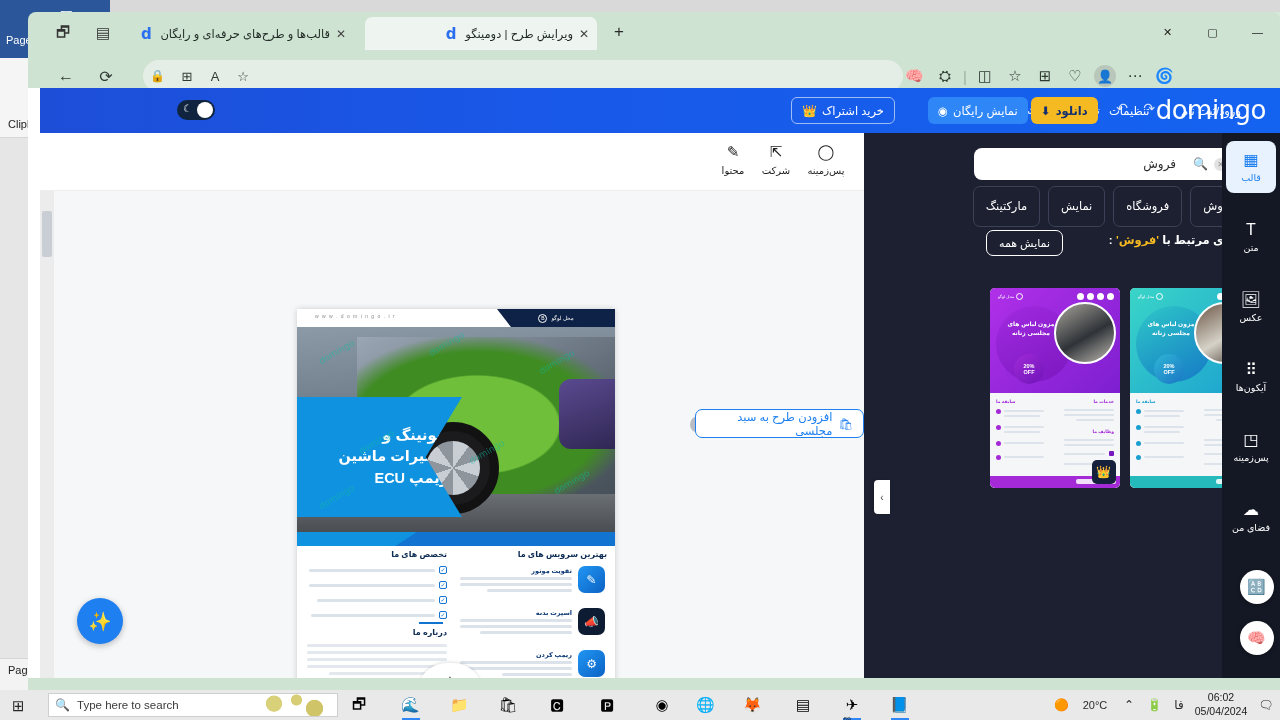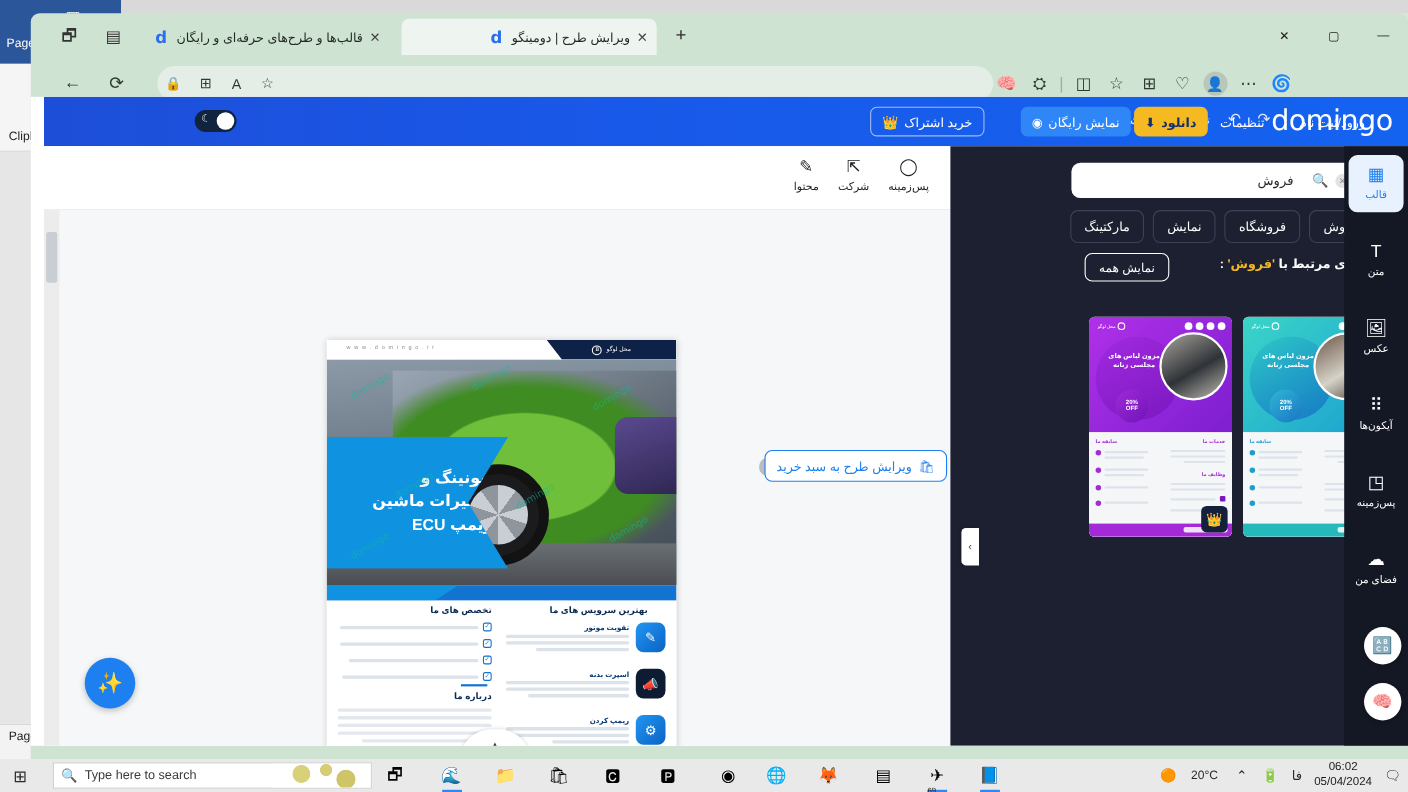--- a/index.html
+++ b/index.html
@@ -125,21 +125,21 @@
   
   .rpanel { position: absolute; right: 0; top: 45px; width: 416px; height: 545px; background: #1c2030; }
   .search-wrap { position: absolute; right: 18px; top: 15px; width: 288px; height: 32px; background: #fff; border-radius: 8px; display: flex; align-items: center; }
   .search-in { flex: 1; text-align: right; padding: 0 12px; font-size: 12px; color: #2a2a2a; }
   .search-clear { width: 13px; height: 13px; border-radius: 50%; background: #e2e2e2; color:#8d8d8d; font-size: 8px; display:flex;align-items:center;justify-content:center;}
   .search-mag { width: 26px; text-align: center; font-size: 12px; color: #444; }
   .search-div { width: 1px; height: 18px; background: #e3e3e3; }
   .filter-ic { width: 34px; text-align: center; font-size: 12px; color: #2a2a2a; }
 
   .chip-row { position: absolute; right: 18px; top: 57px; width: 288px; height: 32px; display: flex; align-items: center; gap: 8px; }
-  .chip { height: 30px; border: 1px solid #3b4157; border-radius: 7px; color: #fff; font-size: 11.5px; display: flex; align-items: center; padding: 0 12px; }
+  .chip { height: 41px; border: 1px solid #3b4157; border-radius: 7px; color: #fff; font-size: 11.5px; display: flex; align-items: center; padding: 0 12px; }
   .chip-prev { color: #fff; font-size: 13px; margin-right: 2px; }
 
   .rel-title { position: absolute; right: 18px; top: 100px; font-size: 11.5px; color: #fff; font-weight: bold; }
   .rel-title b { color: #f5b921; }
   .showall { position: absolute; left: 122px; top: 97px; height: 26px; border: 1px solid #fff; border-radius: 7px; color: #fff; font-size: 11px; display:flex; align-items:center; padding: 0 12px; }
 
   .card { position: absolute; top: 155px; width: 130px; height: 200px; border-radius: 5px; overflow: hidden; background: #fff; }
   .card-hero { position: absolute; left: 0; top: 0; width: 130px; height: 105px; }
   .card-hero.teal { background: linear-gradient(135deg,#3ad5c8,#1a9fd0); }
   .card-hero.purple { background: linear-gradient(135deg,#b030e8,#7d1fd0); }
@@ -337,21 +337,21 @@
       </div>
 
       <div class="stage">
         <div class="ruler-l">
             <div class="ruler-mark"></div>
           </div>
 
         <div class="info-ic">i</div>
         <div class="cart-btn">
           <span>🛍</span>
-          <span>ویرایش طرح به سبد خرید</span>
+          <span>افزودن طرح به سبد مجلسی</span>
         </div>
 
         <div class="flyer">
           <div class="fl-top">
             <div class="fl-web">w w w . d o m i n g o . i r</div>
             <div class="fl-badge">
               <span>محل لوگو</span>
               <span class="bcirc">B</span>
             </div>
           </div>
@@ -372,21 +372,21 @@
             <div class="wm" style="left:60px;top:110px">domingo</div>
             <div class="wm" style="left:170px;top:120px">domingo</div>
             <div class="wm" style="left:255px;top:150px">domingo</div>
             <div class="wm" style="left:20px;top:165px">domingo</div>
           </div>
 
           <div class="fl-band"></div>
 
           <div class="fl-body">
 
-            <div class="sec-h" style="right:26px; top:4px">بهترین سرویس های ما</div>
+            <div class="sec-h" style="right:8px; top:4px">بهترین سرویس های ما</div>
 
             <div class="svc" style="right:10px; top:20px">
               <div class="svc-ic">✎</div>
               <div class="svc-t">تقویت موتور</div>
               <div class="svc-l" style="top:11px"></div>
                 <div class="svc-l" style="top:17px"></div>
                 <div class="svc-l" style="top:23px; width:85px"></div>
             </div>
             <div class="svc" style="right:10px; top:62px">
               <div class="svc-ic dark">📣</div>

